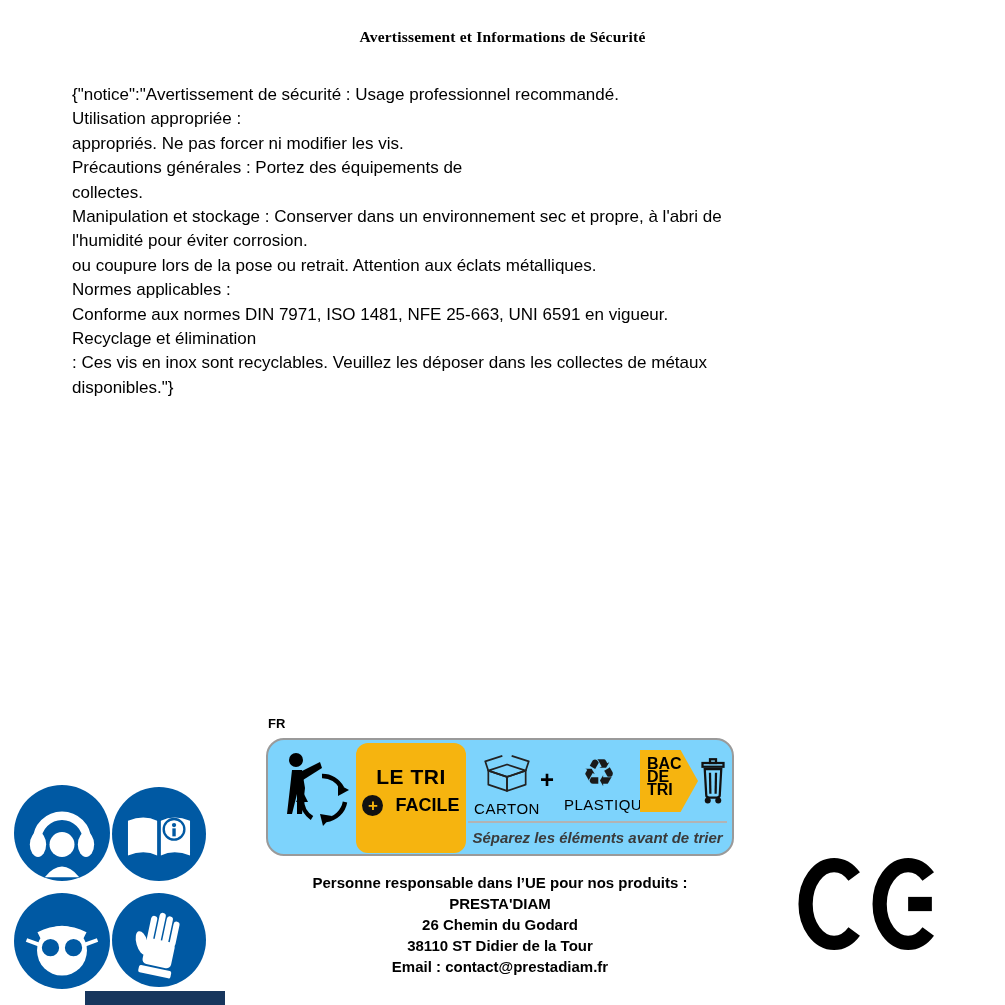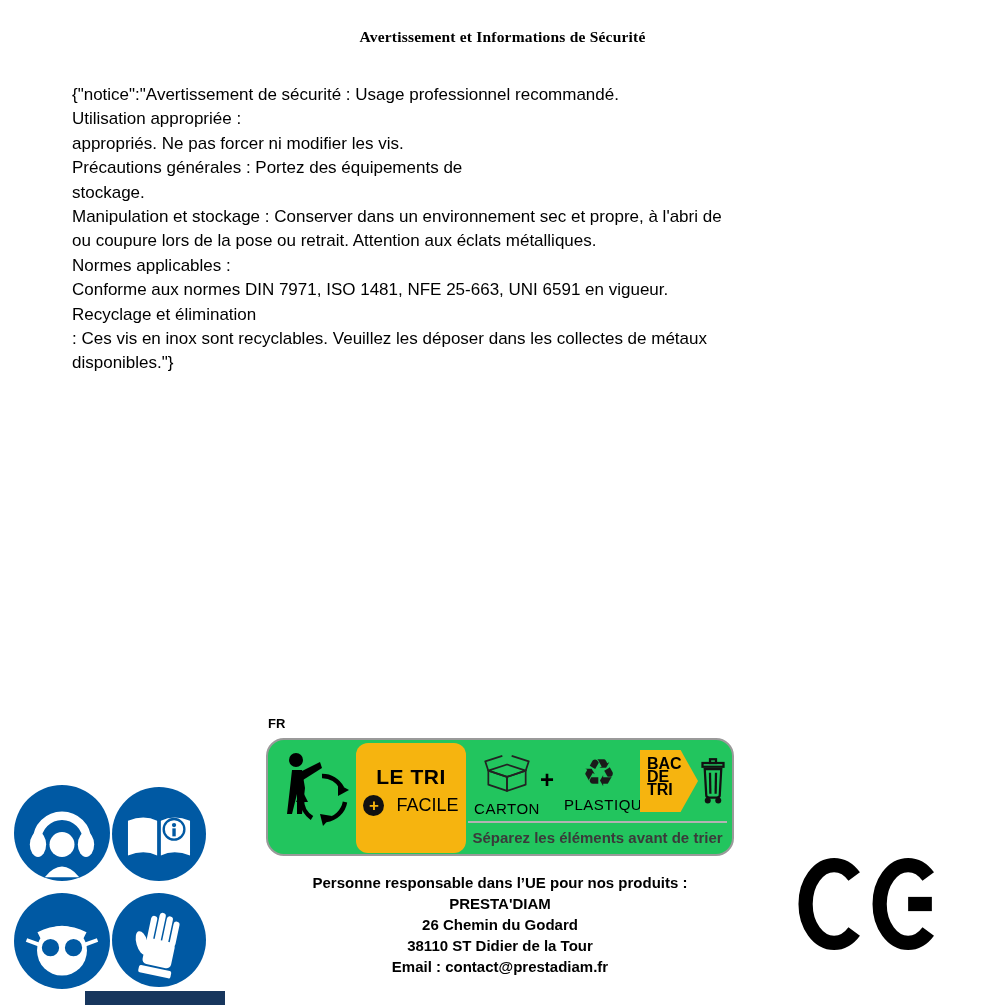--- a/index.html
+++ b/index.html
@@ -13,51 +13,51 @@
     top:28px;left:0;width:1005px;text-align:center;
     font-size:15.5px;font-weight:bold;letter-spacing:.2px;font-family:Liberation Serif, serif;
   }
   
   .notice{top:83px;left:72px;width:880px;font-size:17px;line-height:24.4px;}
   .nline{white-space:pre-wrap;}
   
   .fr-label{top:716px;left:268px;font-size:13px;font-weight:bold;text-align:center;}
   .badge{
     top:738px;left:266px;width:468px;height:118px;
-    border:2px solid #9a9a9a;border-radius:18px;background:#22c55e;box-sizing:border-box;
+    border:2px solid #9a9a9a;border-radius:18px;background:#7dd3fc;box-sizing:border-box;
   }
   .triman{left:8px;top:8px;width:76px;height:84px;}
   .yellow-block{
     left:88px;top:3px;width:110px;height:110px;border-radius:12px;
     background:#F6B40F;text-align:center;box-sizing:border-box;padding-top:22px;
   }
   .letri{font-size:21px;font-weight:bold;letter-spacing:.5px;}
   .facile-row{display:flex;align-items:center;justify-content:center;gap:5px;margin-top:6px;}
   .plus-circle{
     width:21px;height:21px;border-radius:50%;background:#111;color:#F6B40F;
     font-size:17px;font-weight:bold;line-height:21px;text-align:center;
   }
-  .facile{font-size:18px;font-weight:normal;margin-left:7px;}
+  .facile{font-size:18px;font-weight:bold;margin-left:7px;}
   .mat-group{top:12px;text-align:center;}
   .mat-carton{left:206px;width:66px;}
   .mat-plastique{left:296px;width:70px;}
   .mat-label{font-size:15px;font-weight:normal;letter-spacing:.5px;margin-top:2px;}
   .mid-plus{left:272px;top:26px;font-size:24px;font-weight:bold;}
   .recycle-glyph{font-size:38px;line-height:42px;color:#1a1a1a;}
   .pennant{
     left:372px;top:10px;width:58px;height:62px;background:#F6B40F;
     clip-path:polygon(0 0,70% 0,100% 50%,70% 100%,0 100%);
     box-sizing:border-box;padding:7px 0 0 7px;
     font-size:16px;font-weight:bold;line-height:13px;
   }
   .bin{left:430px;top:9px;width:30px;height:64px;}
   .tagline-strip{
     left:200px;right:5px;bottom:3px;height:28px;border-top:2px solid #b3b3b3;
     display:flex;align-items:center;justify-content:center;
-    font-size:15px;font-weight:bold;color:#3a3a3a;
+    font-size:15px;font-weight:bold;font-style:italic;color:#3a3a3a;
   }
   
   .picto{width:96px;height:96px;}
   .p1{left:14px;top:785px;}
   .p2{left:112px;top:787px;width:94px;height:94px;}
   .p3{left:14px;top:893px;}
   .p4{left:112px;top:893px;width:94px;height:94px;}
   
   .responsible{top:872px;left:250px;width:500px;text-align:center;font-size:15px;font-weight:bold;line-height:21px;}
   
@@ -68,22 +68,23 @@
 </head>
 <body>
 
 <div class="abs page-title">Avertissement et Informations de Sécurité</div>
 
 <div class="abs notice">
   <div class="nline">{"notice":"Avertissement de sécurité : Usage professionnel recommandé.</div>
   <div class="nline">Utilisation appropriée :</div>
   <div class="nline">appropriés. Ne pas forcer ni modifier les vis.</div>
   <div class="nline">Précautions générales : Portez des équipements de</div>
-  <div class="nline">stockage.</div>
+  <div class="nline">collectes.</div>
   <div class="nline">Manipulation et stockage : Conserver dans un environnement sec et propre, à l'abri de</div>
+  <div class="nline">l'humidité pour éviter corrosion.</div>
   <div class="nline">ou coupure lors de la pose ou retrait. Attention aux éclats métalliques.</div>
   <div class="nline">Normes applicables :</div>
   <div class="nline">Conforme aux normes DIN 7971, ISO 1481, NFE 25-663, UNI 6591 en vigueur.</div>
   <div class="nline">Recyclage et élimination</div>
   <div class="nline">: Ces vis en inox sont recyclables. Veuillez les déposer dans les collectes de métaux</div>
   <div class="nline">disponibles."}</div>
 </div>
 
 <div class="abs fr-label">FR</div>
 

